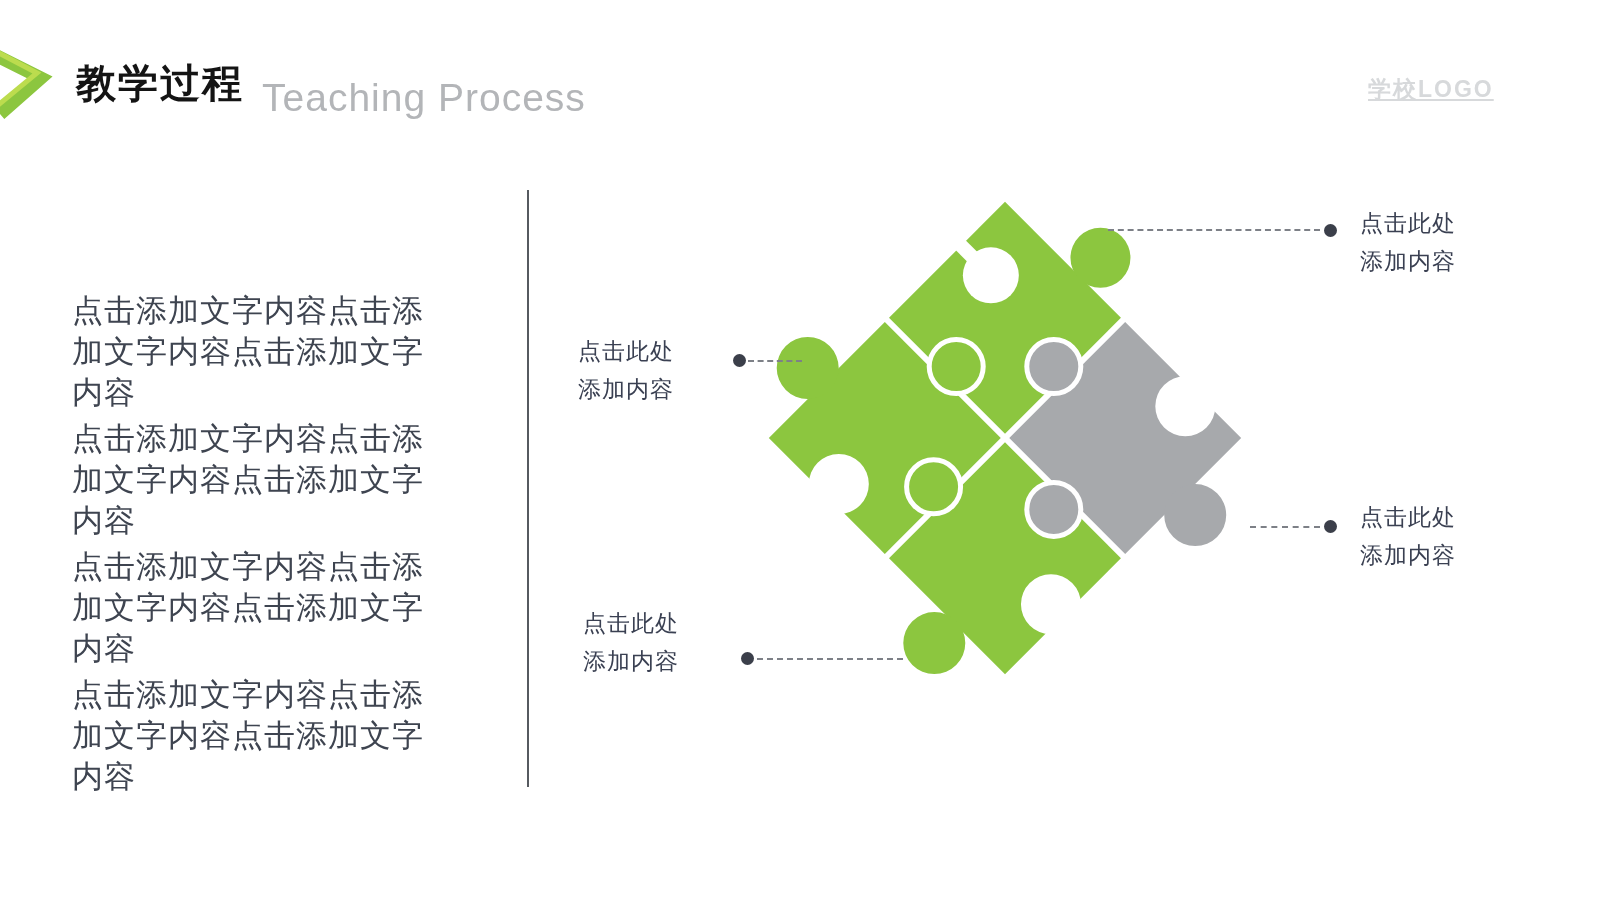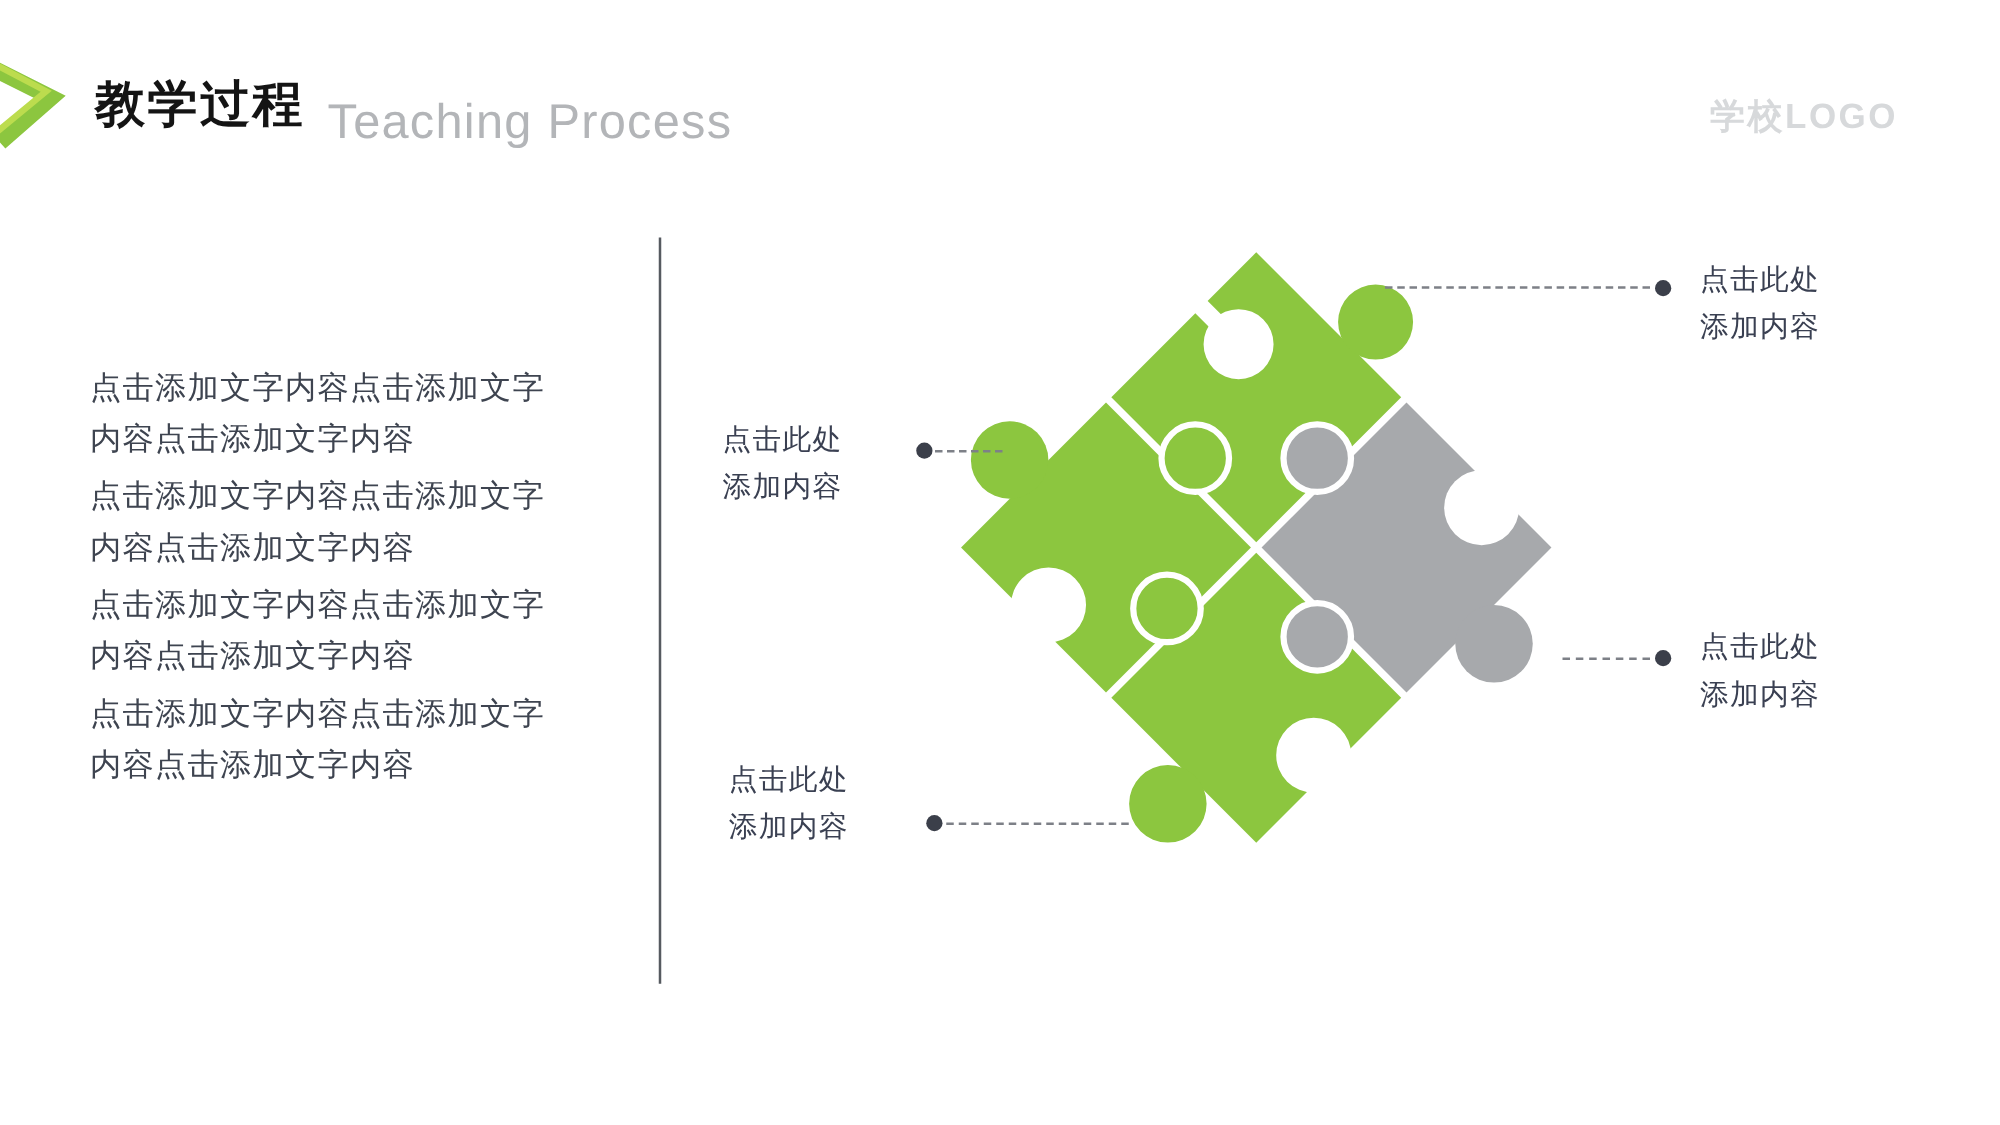--- a/index.html
+++ b/index.html
@@ -14,28 +14,28 @@
   .page-title{
     position:absolute;left:76px;top:56px;margin:0;
     font-size:40px;font-weight:700;color:var(--title-text);letter-spacing:2px;
   }
   .page-subtitle{
     position:absolute;left:262px;top:76px;
     font-size:39px;font-weight:400;color:var(--subtitle-text);letter-spacing:1px;
   }
   .school-logo{
     position:absolute;left:1368px;top:74px;
-    font-size:28px;font-weight:700;color:var(--logo-text);letter-spacing:2px;
+    font-size:23px;font-weight:700;color:var(--logo-text);letter-spacing:2px;text-decoration:underline;
   }
   
   .divider{position:absolute;left:527px;top:190px;width:2px;height:597px;background:var(--divider);}
   
   .body-text{position:absolute;left:72px;top:290px;width:372px;}
   .body-text p{
-    margin:0 0 5px 0;font-size:25px;line-height:41px;color:var(--body-text);
+    margin:0 0 5px 0;font-size:31px;line-height:41px;color:var(--body-text);
     letter-spacing:1px;word-break:break-all;
   }
   
   .puzzle{position:absolute;left:725px;top:158px;width:560px;height:560px;}
   .fg{fill:var(--green);}
   .fgray{fill:var(--gray);}
   .blank{fill:#ffffff;}
   .tab-int{stroke:#ffffff;stroke-width:5;}
   
   .leader{position:absolute;border-top:2px dashed var(--leader-line);height:0;}

